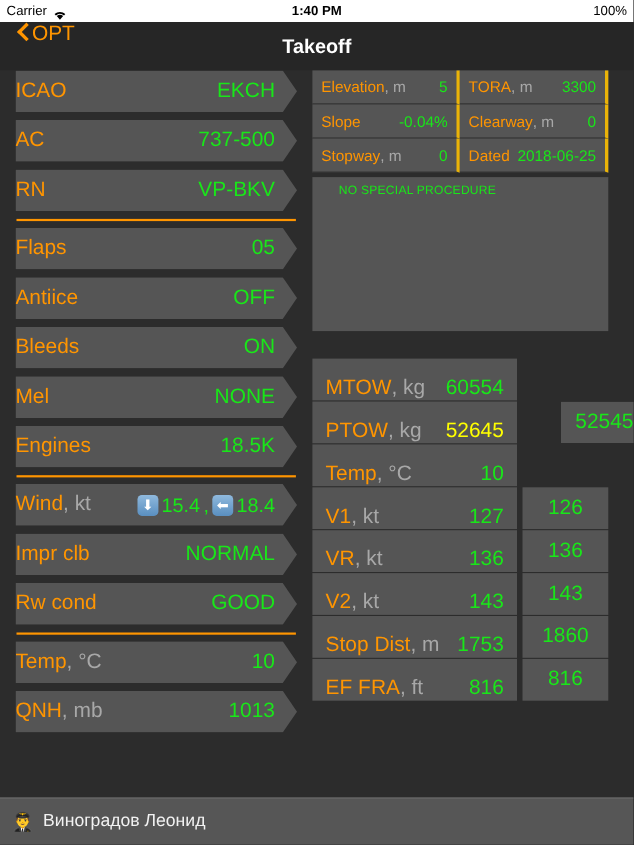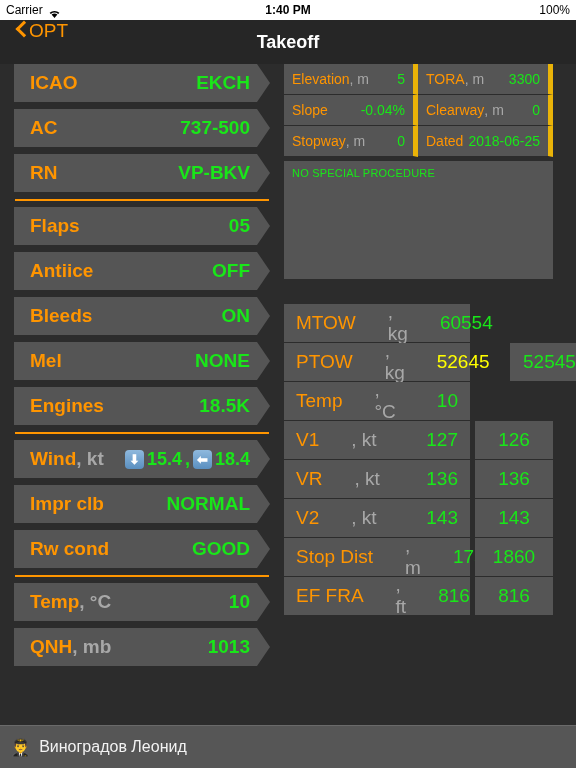--- a/index.html
+++ b/index.html
@@ -124,27 +124,25 @@
     top: 0; left: 14px;
     width: 256px;
   }
   .lrow {
     position: relative;
     height: 38px;
     margin-bottom: 7px;
     background: #555555;
     display: flex;
     align-items: center;
-    padding-left: 16px;
     padding-right: 20px;
     box-sizing: border-box;
     cursor: pointer;
     -webkit-clip-path: polygon(0 0, calc(100% - 13px) 0, 100% 50%, calc(100% - 13px) 100%, 0 100%);
     clip-path: polygon(0 0, calc(100% - 13px) 0, 100% 50%, calc(100% - 13px) 100%, 0 100%);
-    font-weight: bold;
   }
   .lrow .lbl {
     color: #ff9500;
     font-size: 19px;
     white-space: nowrap;
   }
   .lrow .unit {
     color: #a8a8a8;
     font-size: 19px;
   }
@@ -191,34 +189,34 @@
     grid-template-columns: 134px 135px;
     background: #2c2c2c;
   }
   .icell {
     background: #555555;
     height: 31px;
     display: flex;
     align-items: center;
     padding: 0 8px;
     box-sizing: border-box;
-    border-right: 5px solid #eab308;
+    border-right: 3px solid #eab308;
     border-bottom: 1px solid #2c2c2c;
   }
   .icell .lbl { color: #ff9500; font-size: 14px; white-space: nowrap; }
   .icell .unit { color: #a8a8a8; font-size: 14px; }
   .icell .val { margin-left: auto; color: #19e619; font-size: 14px; white-space: nowrap; }
 
   .proc-box {
     margin-top: 4px;
     width: 269px;
-    height: 118px;
+    height: 140px;
     background: #555555;
     box-sizing: border-box;
-    padding: 6px 8px;
+    padding: 6px 24px;
   }
   .proc-box .ptext {
     color: #19e619;
     font-size: 11px;
     letter-spacing: 0.2px;
   }
 
   .results {
     position: relative;
     margin-top: 25px;
@@ -228,24 +226,23 @@
     position: relative;
     height: 38px;
     margin-bottom: 1px;
   }
   .rcell-a {
     position: absolute;
     left: 0; top: 0;
     width: 186px; height: 38px;
     background: #555555;
     display: flex;
-    align-items: center;
+    align-items: flex-end;
     padding: 0 12px;
     box-sizing: border-box;
-    gap: 32px;
   }
   .rcell-a .lbl { color: #ff9500; font-size: 19px; white-space: nowrap; }
   .rcell-a .unit { color: #a8a8a8; font-size: 19px; }
   .rcell-a .val { margin-left: auto; color: #19e619; font-size: 19px; white-space: nowrap; }
   .rcell-a .val.highlight { color: #ffff00; }
   .rcell-b {
     position: absolute;
     left: 191px; top: 0;
     width: 78px; height: 38px;
     background: #555555;

